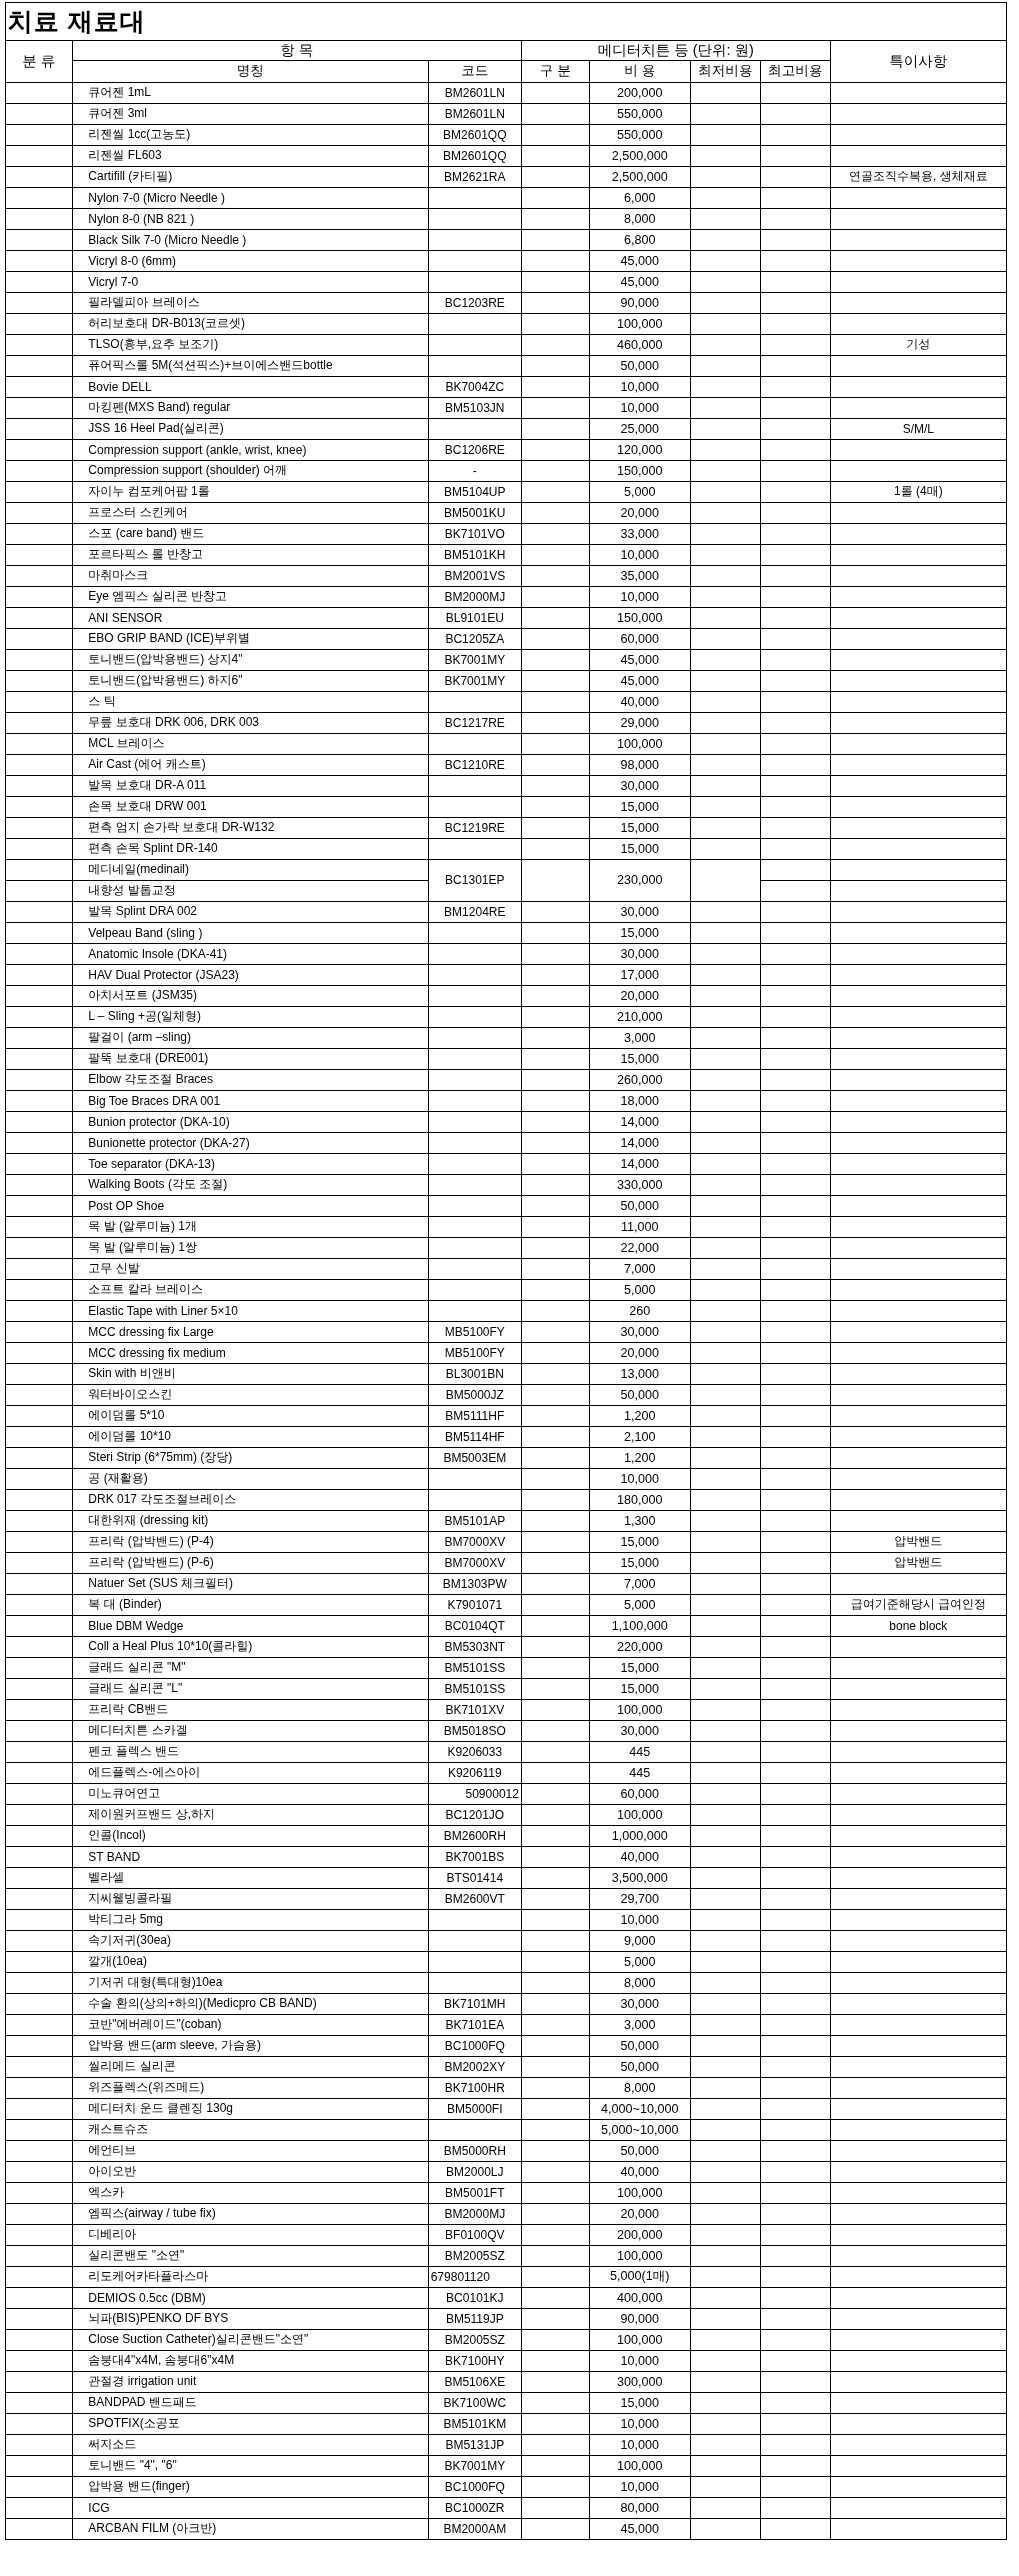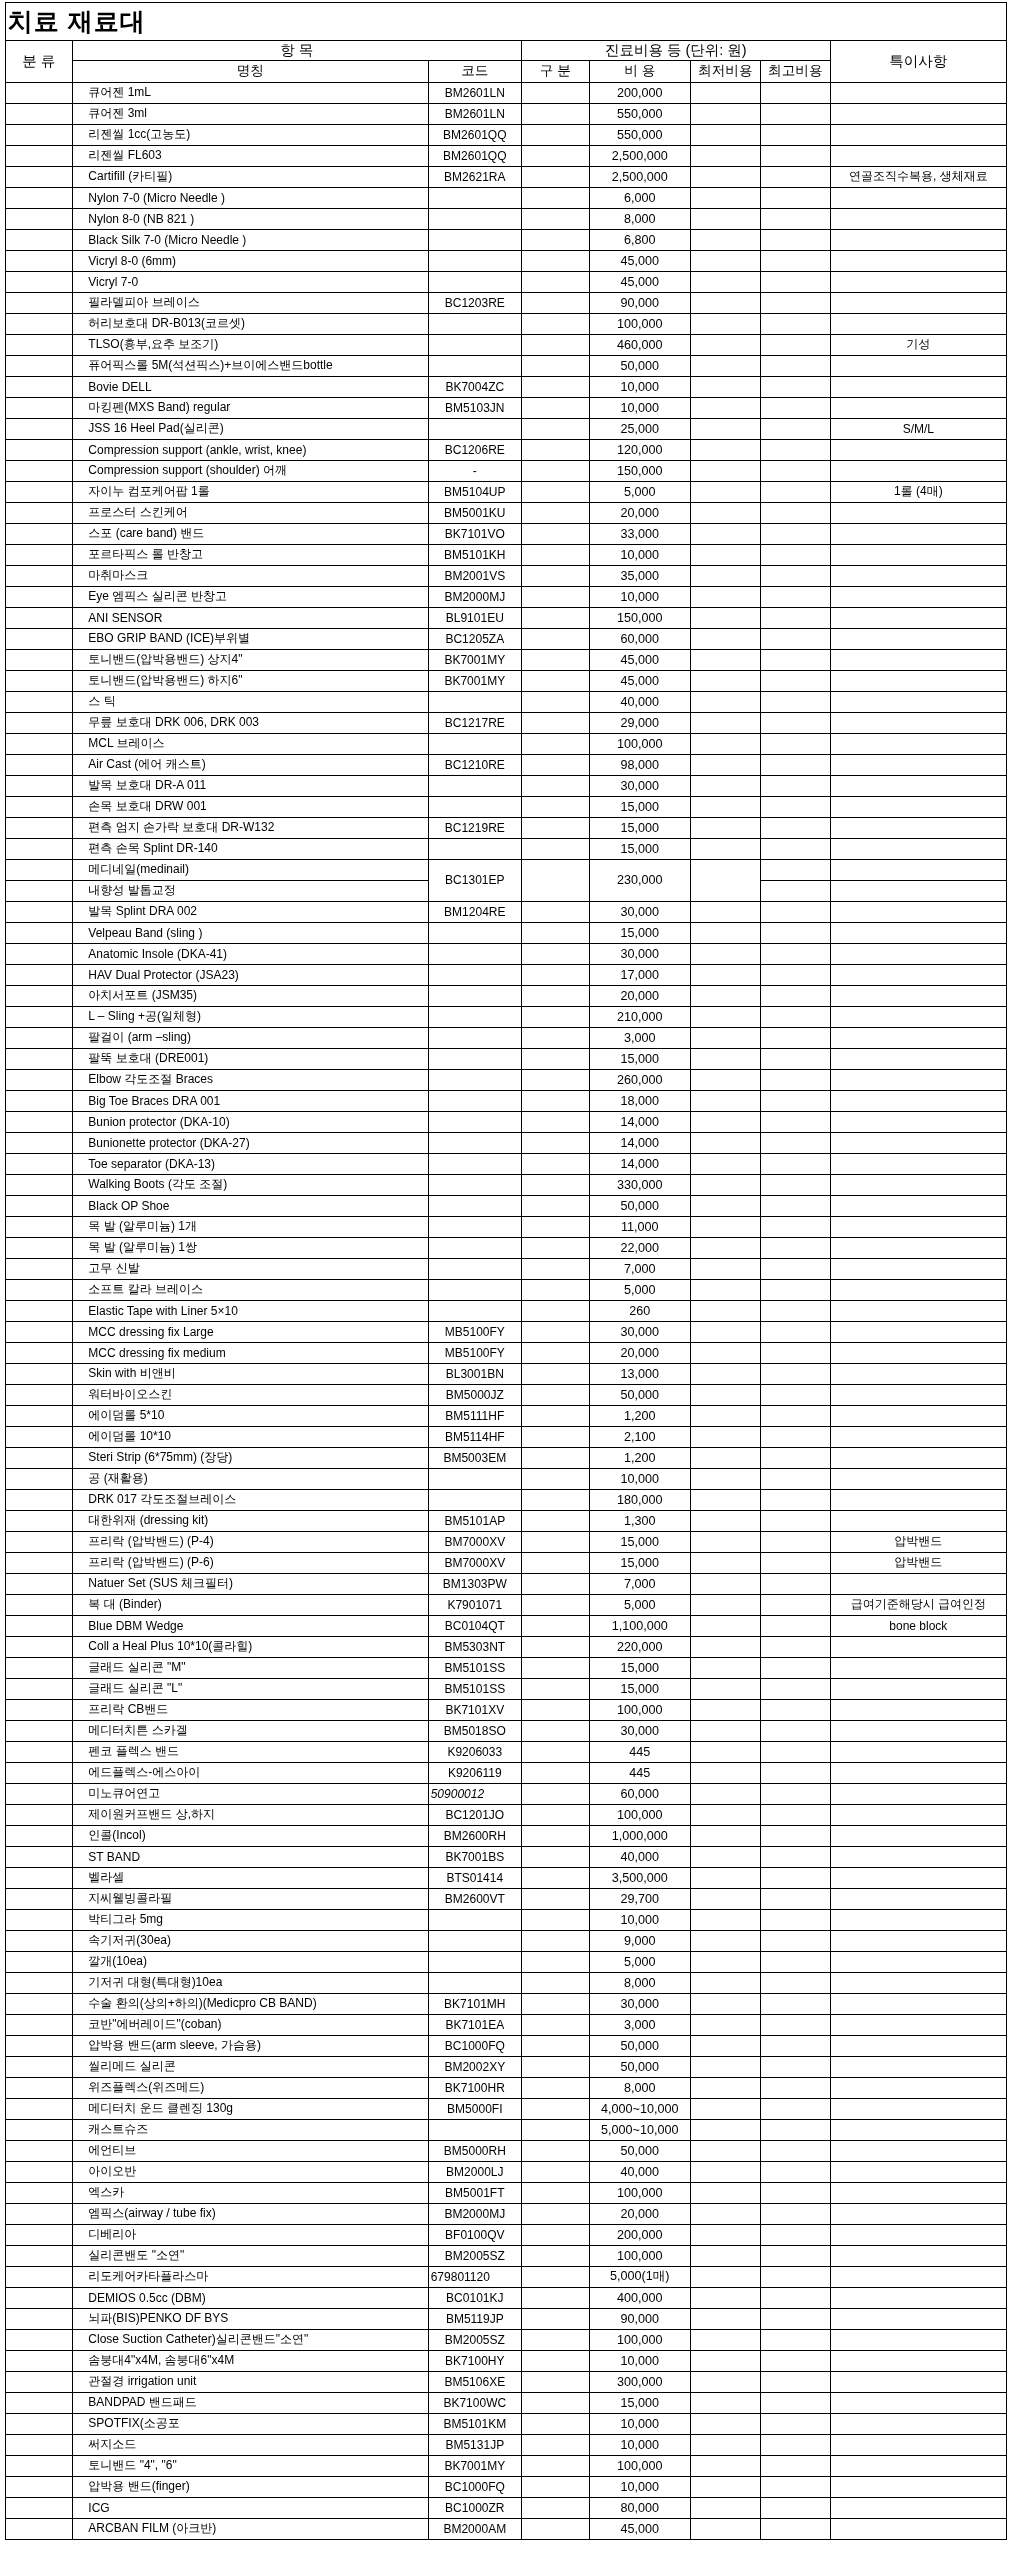--- a/index.html
+++ b/index.html
@@ -33,21 +33,21 @@
         <col class="c-max">
         <col class="c-note">
     </colgroup>
     <thead>
       <tr class="title-row">
         <th colspan="8">치료 재료대</th>
       </tr>
       <tr class="head-1">
         <th rowspan="2">분 류</th>
         <th colspan="2">항 목</th>
-        <th colspan="4">진료비용 등 (단위: 원)</th>
+        <th colspan="4">메디터치튼 등 (단위: 원)</th>
         <th rowspan="2">특이사항</th>
       </tr>
       <tr class="head-2">
         <th>명칭</th>
         <th>코드</th>
         <th>구 분</th>
         <th>비 용</th>
         <th>최저비용</th>
         <th>최고비용</th>
       </tr>
@@ -574,21 +574,21 @@
           <td class="name">Walking Boots (각도 조절)</td>
           <td class="code" rowspan="1"></td>
           <td class="div" rowspan="1"></td>
           <td class="cost" rowspan="1">330,000</td>
           <td class="min" rowspan="1"></td>
           <td class="max"></td>
           <td class="note"></td>
         </tr>
         <tr>
           <td class="cat"></td>
-          <td class="name">Black OP Shoe</td>
+          <td class="name">Post OP Shoe</td>
           <td class="code" rowspan="1"></td>
           <td class="div" rowspan="1"></td>
           <td class="cost" rowspan="1">50,000</td>
           <td class="min" rowspan="1"></td>
           <td class="max"></td>
           <td class="note"></td>
         </tr>
         <tr>
           <td class="cat"></td>
           <td class="name">목 발 (알루미늄) 1개</td>
@@ -855,21 +855,21 @@
           <td class="code" rowspan="1">K9206119</td>
           <td class="div" rowspan="1"></td>
           <td class="cost" rowspan="1">445</td>
           <td class="min" rowspan="1"></td>
           <td class="max"></td>
           <td class="note"></td>
         </tr>
         <tr>
           <td class="cat"></td>
           <td class="name">미노큐어연고</td>
-          <td class="code" rowspan="1" style="text-align: left; font-style: italic;">50900012</td>
+          <td class="code" rowspan="1" style="text-align: right;">50900012</td>
           <td class="div" rowspan="1"></td>
           <td class="cost" rowspan="1">60,000</td>
           <td class="min" rowspan="1"></td>
           <td class="max"></td>
           <td class="note"></td>
         </tr>
         <tr>
           <td class="cat"></td>
           <td class="name">제이원커프밴드 상,하지</td>
           <td class="code" rowspan="1">BC1201JO</td>

